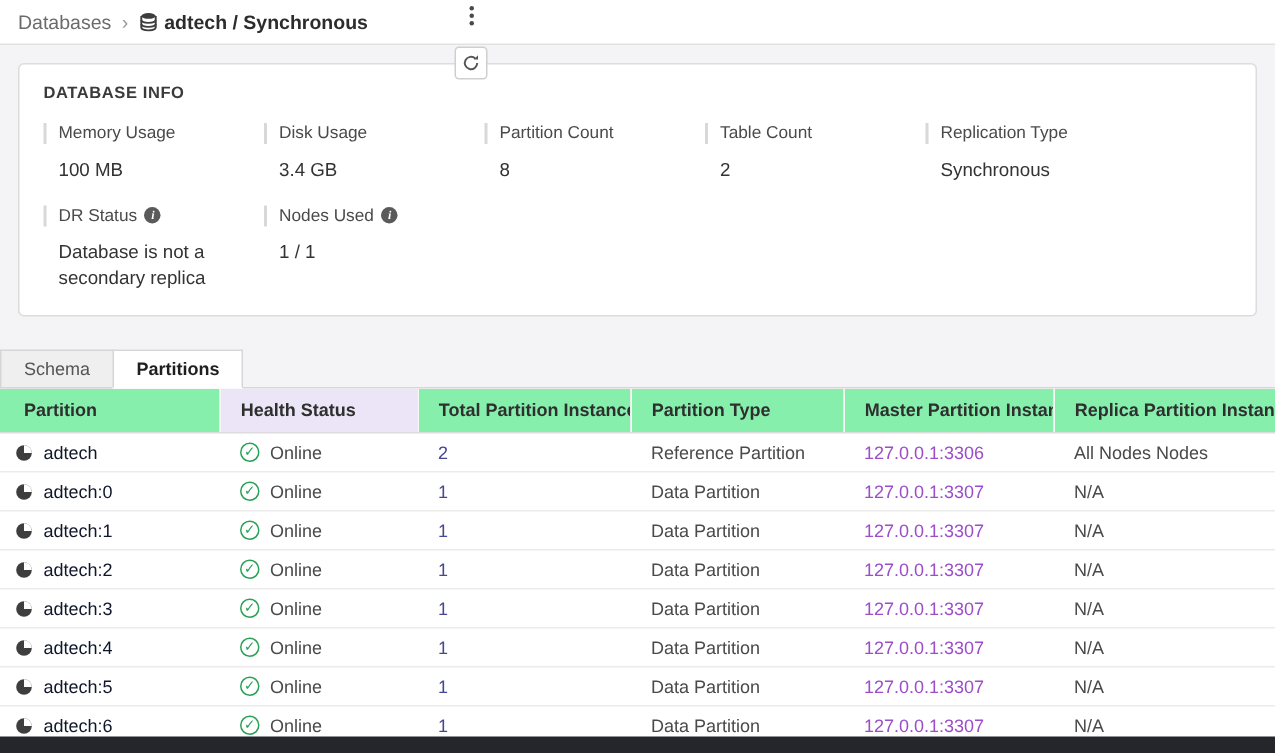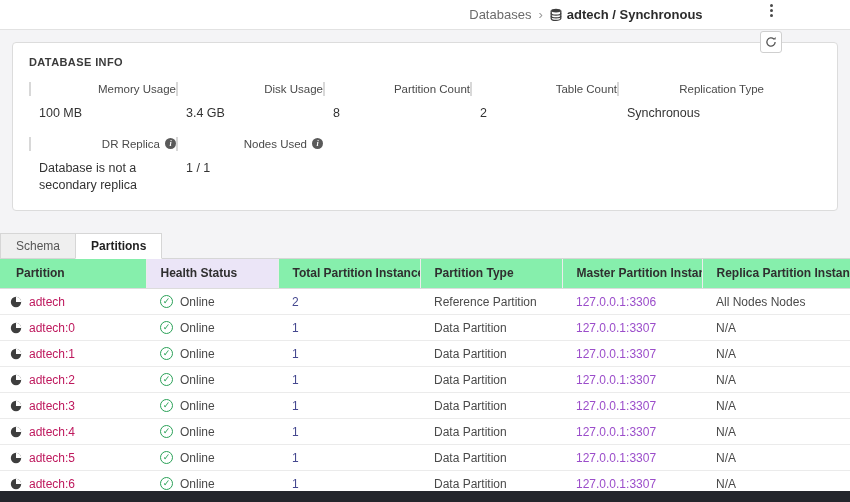--- a/index.html
+++ b/index.html
@@ -7,21 +7,21 @@
   body {
     width: 850px; height: 502px; overflow: hidden; position: relative;
     background: #f4f4f6;
     font-family: "Liberation Sans", sans-serif;
     color: #333;
   }
 
   
   .topbar {
     height: 30px; background: #fff; border-bottom: 1px solid #e2e2e2;
-    display: flex; align-items: center; justify-content: flex-end;
+    display: flex; align-items: center; justify-content: flex-start;
     padding: 0 10px 0 12px;
   }
   .breadcrumb { display: flex; align-items: center; gap: 7px; font-size: 13px; }
   .crumb-root { color: #6b6b6b; cursor: pointer; }
   .crumb-sep { color: #9a9a9a; font-size: 13px; }
   .crumb-current { color: #2c2c2c; font-weight: 700; display: flex; align-items: center; gap: 5px; }
   .topbar-right { display: flex; align-items: center; gap: 12px; flex-direction: column; }
   .last-updated { font-size: 12px; color: #8a8a8a; }
   .kebab { display: flex; flex-direction: column; gap: 2px; padding: 2px 4px; cursor: pointer; }
   .kebab i { width: 3px; height: 3px; border-radius: 50%; background: #4a4a4a; display: block; }
@@ -34,21 +34,21 @@
   .info-card {
     margin: 12px; background: #fff; border: 1px solid #dcdcdc; border-radius: 4px;
     padding: 13px 16px 15px;
   }
   .card-title { font-size: 11px; font-weight: 700; color: #3a3a3a; letter-spacing: 0.4px; }
   .stats-row { display: flex; margin-top: 14px; }
   .stat { width: 147px; }
   .stat-label {
     display: flex; align-items: center; gap: 5px;
     border-left: 2px solid #d8d8d8; padding-left: 8px;
-    font-size: 11.5px; color: #4a4a4a; height: 14px; justify-content: flex-end;
+    font-size: 11.5px; color: #4a4a4a; height: 14px;
   }
   .stat-value { font-size: 12.5px; color: #333; margin-top: 9px; padding-left: 10px; max-width: 138px; line-height: 1.4; }
   .info-icon {
     width: 11px; height: 11px; border-radius: 50%; background: #5a5a5a; color: #fff;
     font-size: 8px; line-height: 11px; text-align: center;
     font-family: "Liberation Serif", serif; font-style: italic; font-weight: 700;
     display: inline-block; cursor: pointer;
   }
 
   
@@ -72,21 +72,21 @@
   }
   th:first-child { padding-left: 16px; }
   th:last-child { border-right: none; }
   th.sorted { background: #ebe5f7; }
   td {
     height: 26px; padding: 0 8px 0 14px; border-bottom: 1px solid #ebebeb;
     color: #4a4a4a; white-space: nowrap; overflow: hidden;
   }
   td:first-child { padding-left: 10px; }
   .cell-inner { display: flex; align-items: center; gap: 7px; }
-  .partition-name { color: #be185d; }
+  .partition-name { color: #0f172a; }
   .check-icon {
     width: 13px; height: 13px; border-radius: 50%; border: 1px solid #2aa157;
     color: #2aa157; font-size: 9px; line-height: 11px; text-align: center; flex: 0 0 13px;
   }
   .instances { color: #45488f; }
   .ip-link { color: #9b4dca; cursor: pointer; }
   .pie-icon { display: flex; align-items: center; }
 
   
   .footer-bar { position: absolute; left: 0; bottom: 0; width: 850px; height: 11px; background: #24262c; }
@@ -157,21 +157,21 @@
       <div class="stat-label">
           <span>Replication Type</span>
         </div>
       <div class="stat-value">Synchronous</div>
     </div>
   </div>
 
   <div class="stats-row">
     <div class="stat">
       <div class="stat-label">
-        <span>DR Replica</span>
+        <span>DR Status</span>
         <span class="info-icon">i</span>
       </div>
       <div class="stat-value">Database is not a secondary replica</div>
     </div>
     <div class="stat">
       <div class="stat-label">
         <span>Nodes Used</span>
         <span class="info-icon">i</span>
       </div>
       <div class="stat-value">1 / 1</div>

